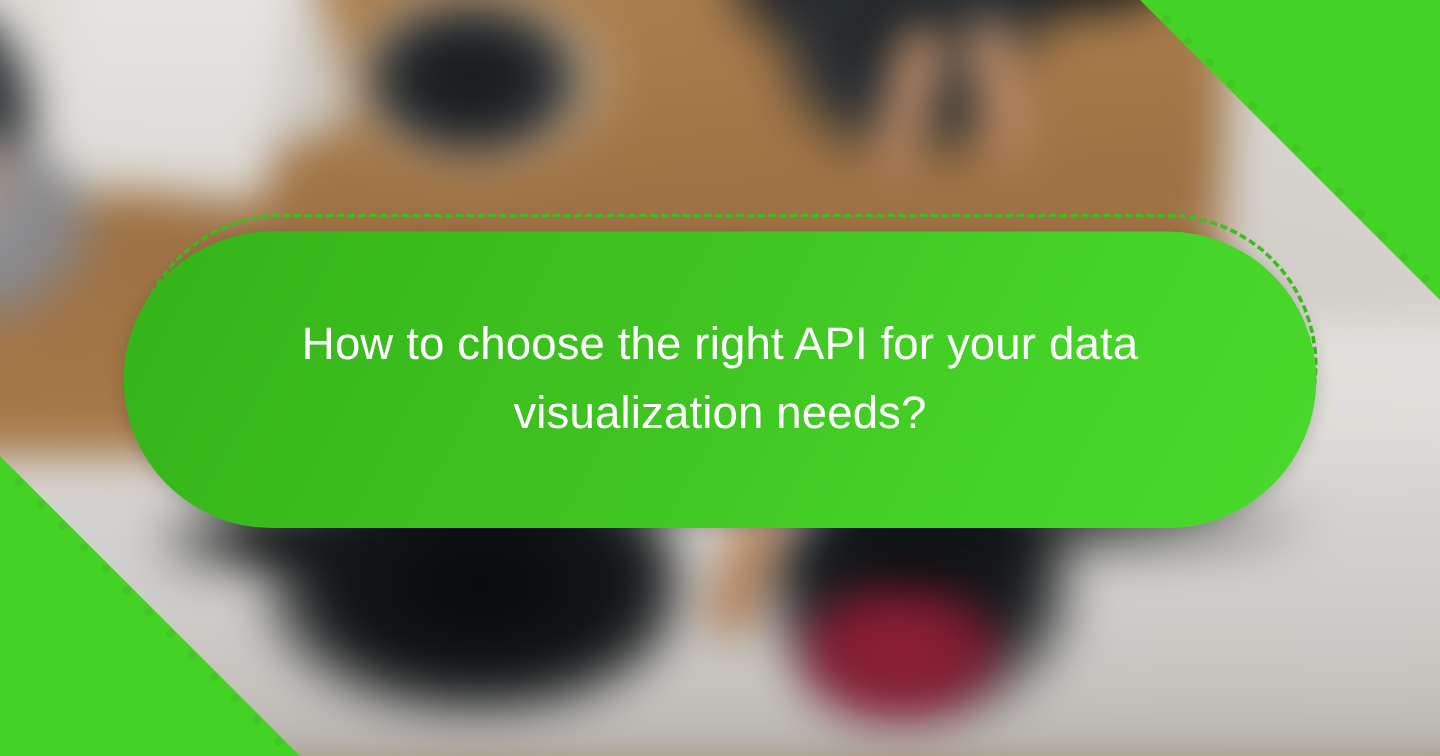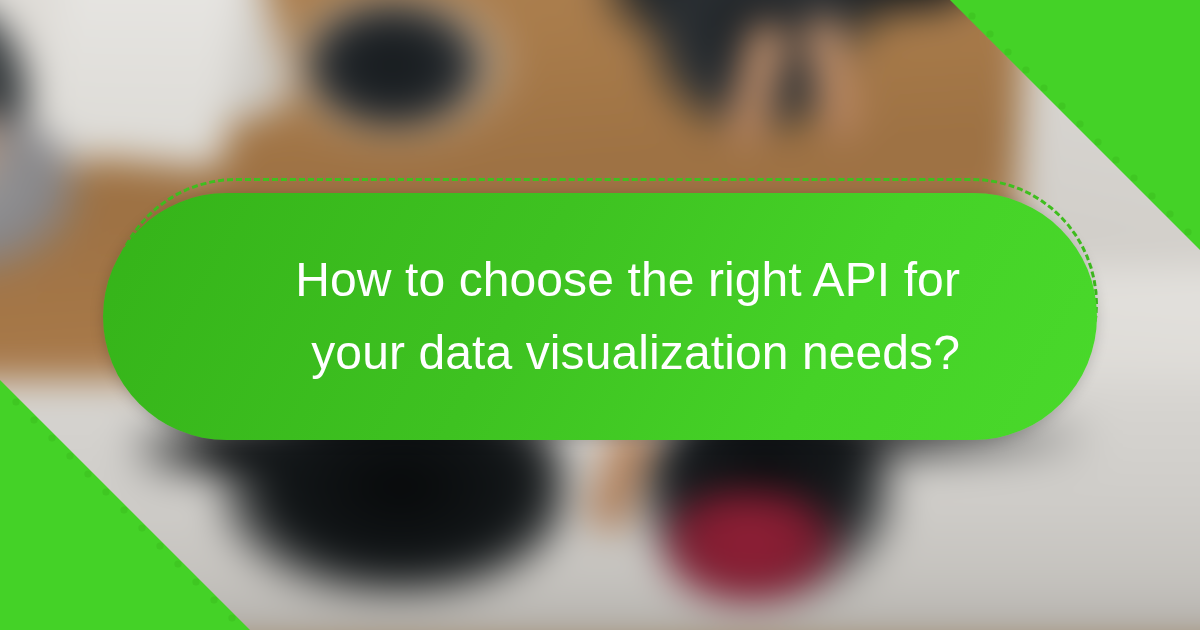--- a/index.html
+++ b/index.html
@@ -164,24 +164,24 @@
     border-radius:124px;
     background:linear-gradient(118deg,#35b319 0%,#3ec221 42%,#45d227 72%,#49d92b 100%);
     box-shadow:0 2px 14px rgba(0,0,0,.18);
     display:flex;align-items:center;justify-content:center;
     box-sizing:border-box;padding:0 120px;
   }
   .card-title{
     margin:0;
     color:#ffffff;
     font-family:"Liberation Sans",sans-serif;
-    font-size:48px;
+    font-size:38px;
     font-weight:400;
     line-height:1.52;
-    text-align:right;
+    text-align:center;
     letter-spacing:.1px;
     max-width:720px;
   }
 </style>
 </head>
 <body>
 
 <div id="stage">
 
   <div class="bg-photo">

